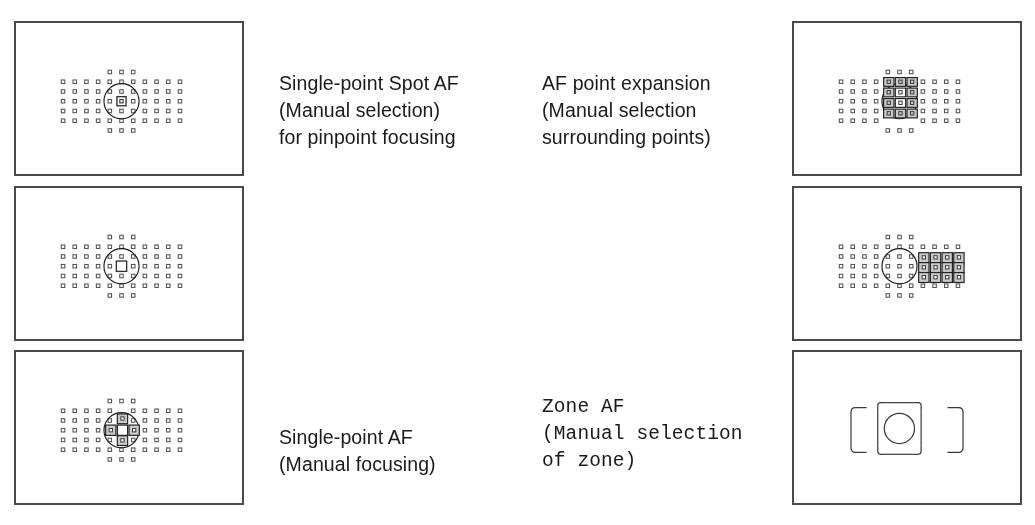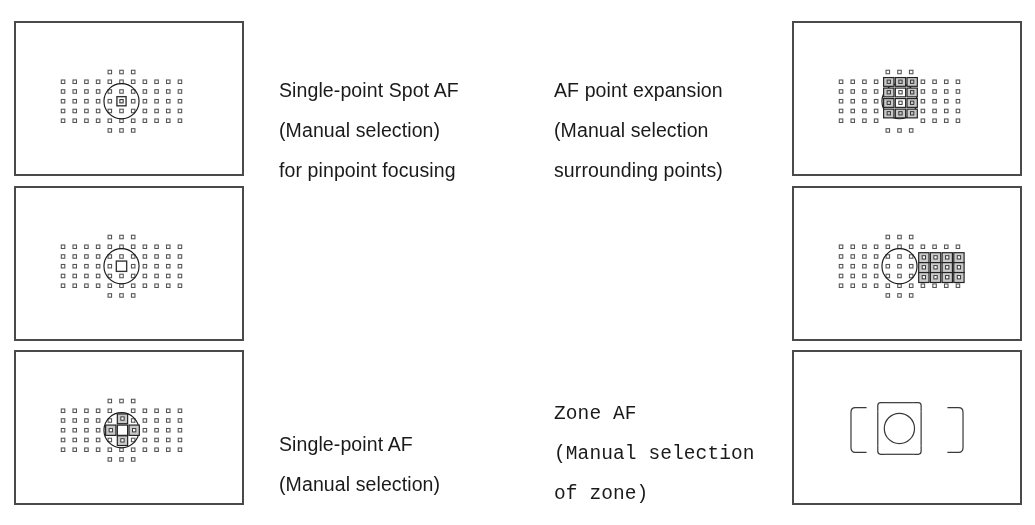--- a/index.html
+++ b/index.html
@@ -42,27 +42,27 @@
 
   .vf-frame svg {
     display: block;
     width: 100%;
     height: 100%;
   }
 
   .caption {
     position: absolute;
     font-size: 19.5px;
-    line-height: 40px;
+    line-height: 27px;
     color: #1a1a1a;
     letter-spacing: 0.1px;
     white-space: pre-line;
   }
   .cap-col-a { left: 279px; width: 262px; }
-  .cap-col-b { left: 554px; width: 250px; }
+  .cap-col-b { left: 542px; width: 250px; }
 
   .cap-r0 { top: 49px; }
   .cap-r1 { top: 238px; }
   .cap-r1-b { top: 208px; font-family: Liberation Mono, monospace; }
 </style>
 </head>
 <body>
 
 <div class="sheet">
 
@@ -302,21 +302,21 @@
           <rect x="93.5" y="108.5" width="3.6" height="3.6"></rect>
             <rect x="105.5" y="108.5" width="3.6" height="3.6"></rect>
             <rect x="117.5" y="108.5" width="3.6" height="3.6"></rect>
         </g>
         <circle cx="107.3" cy="80.3" r="18" fill="none" stroke="#1a1a1a" stroke-width="1.2"></circle>
         <rect x="102" y="75" width="10.6" height="10.6" fill="none" stroke="#333333" stroke-width="1.4"></rect>
       </svg>
     </div>
 
     <div class="caption cap-col-a cap-r1">Single-point AF
-(Manual selection)</div>
+(Manual focusing)</div>
 
     <div class="caption cap-col-b cap-r1-b">Zone AF
 (Manual selection
 of zone)</div>
 
     <div class="vf-frame vf-right">
       <svg viewBox="0 0 230 155" xmlns="http://www.w3.org/2000/svg">
         <g fill="none" stroke="#555555" stroke-width="1.1">
           <rect x="45.5" y="58.5" width="3.6" height="3.6"></rect>
             <rect x="57.5" y="58.5" width="3.6" height="3.6"></rect>

